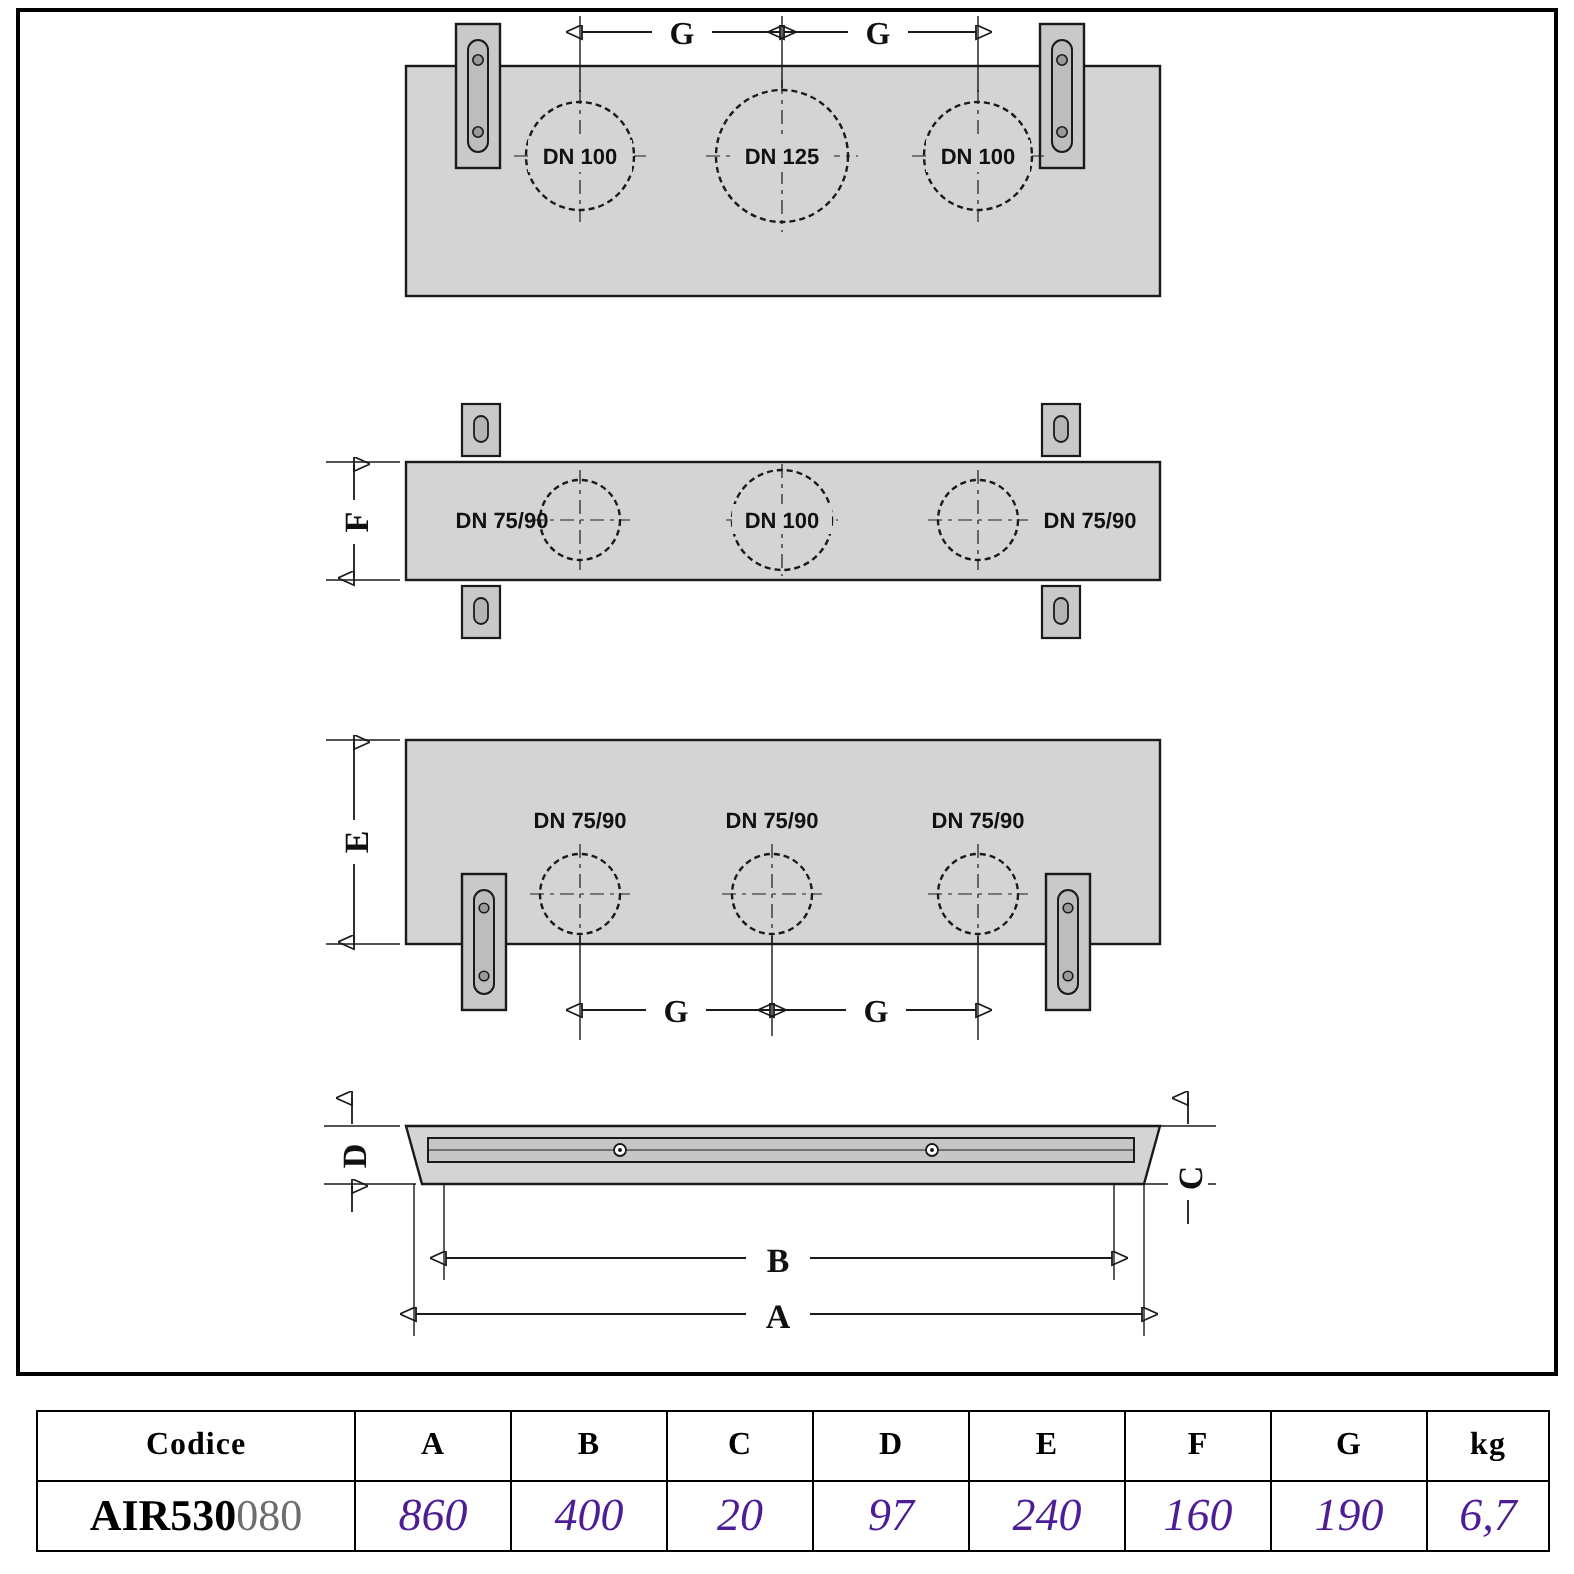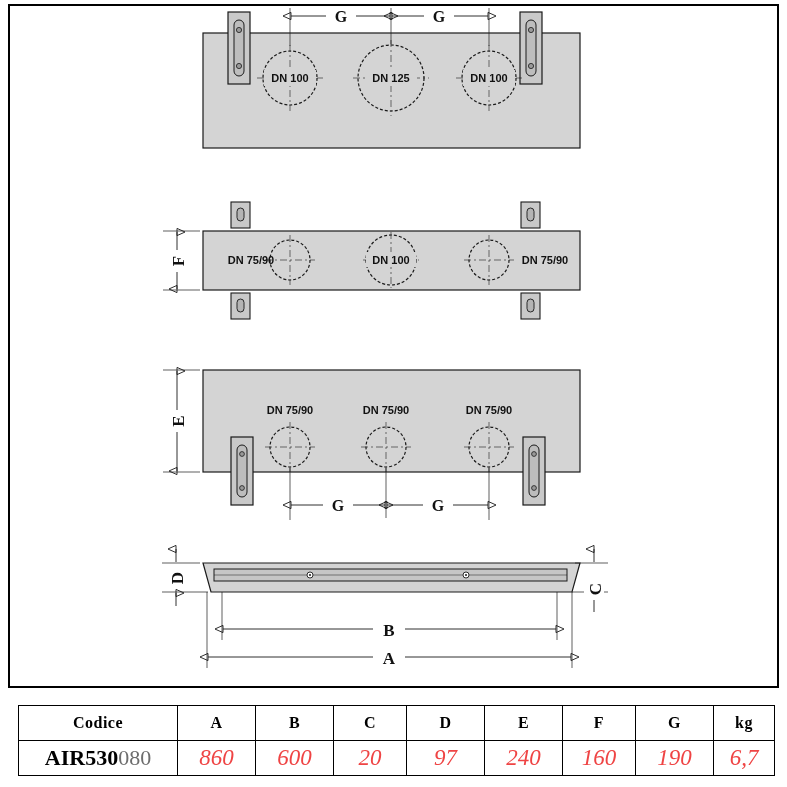--- a/index.html
+++ b/index.html
@@ -56,21 +56,21 @@
   table.spec thead th {
     font-size: 16px;
     font-family: "Liberation Serif", serif;
     font-weight: bold;
     letter-spacing: 0.5px;
   }
   table.spec tbody td {
     font-size: 23px;
     font-family: "Liberation Serif", serif;
     font-style: italic;
-    color: #ef4444;
+    color: #4c1d95;
     font-weight: normal;
   }
   table.spec tbody td.code {
     font-style: normal;
     font-weight: bold;
     color: #000;
     font-size: 22px;
     letter-spacing: 0px;
     border-radius: 16px;
   }
@@ -314,21 +314,21 @@
         <th class="col-e">E</th>
         <th class="col-f">F</th>
         <th class="col-g">G</th>
         <th class="col-kg">kg</th>
       </tr>
     </thead>
     <tbody>
       <tr>
         <td class="code"><span>AIR530</span><span class="suffix">080</span></td>
         <td>860</td>
-        <td>600</td>
+        <td>400</td>
         <td>20</td>
         <td>97</td>
         <td>240</td>
         <td>160</td>
         <td>190</td>
         <td>6,7</td>
       </tr>
     </tbody>
   </table>
 

